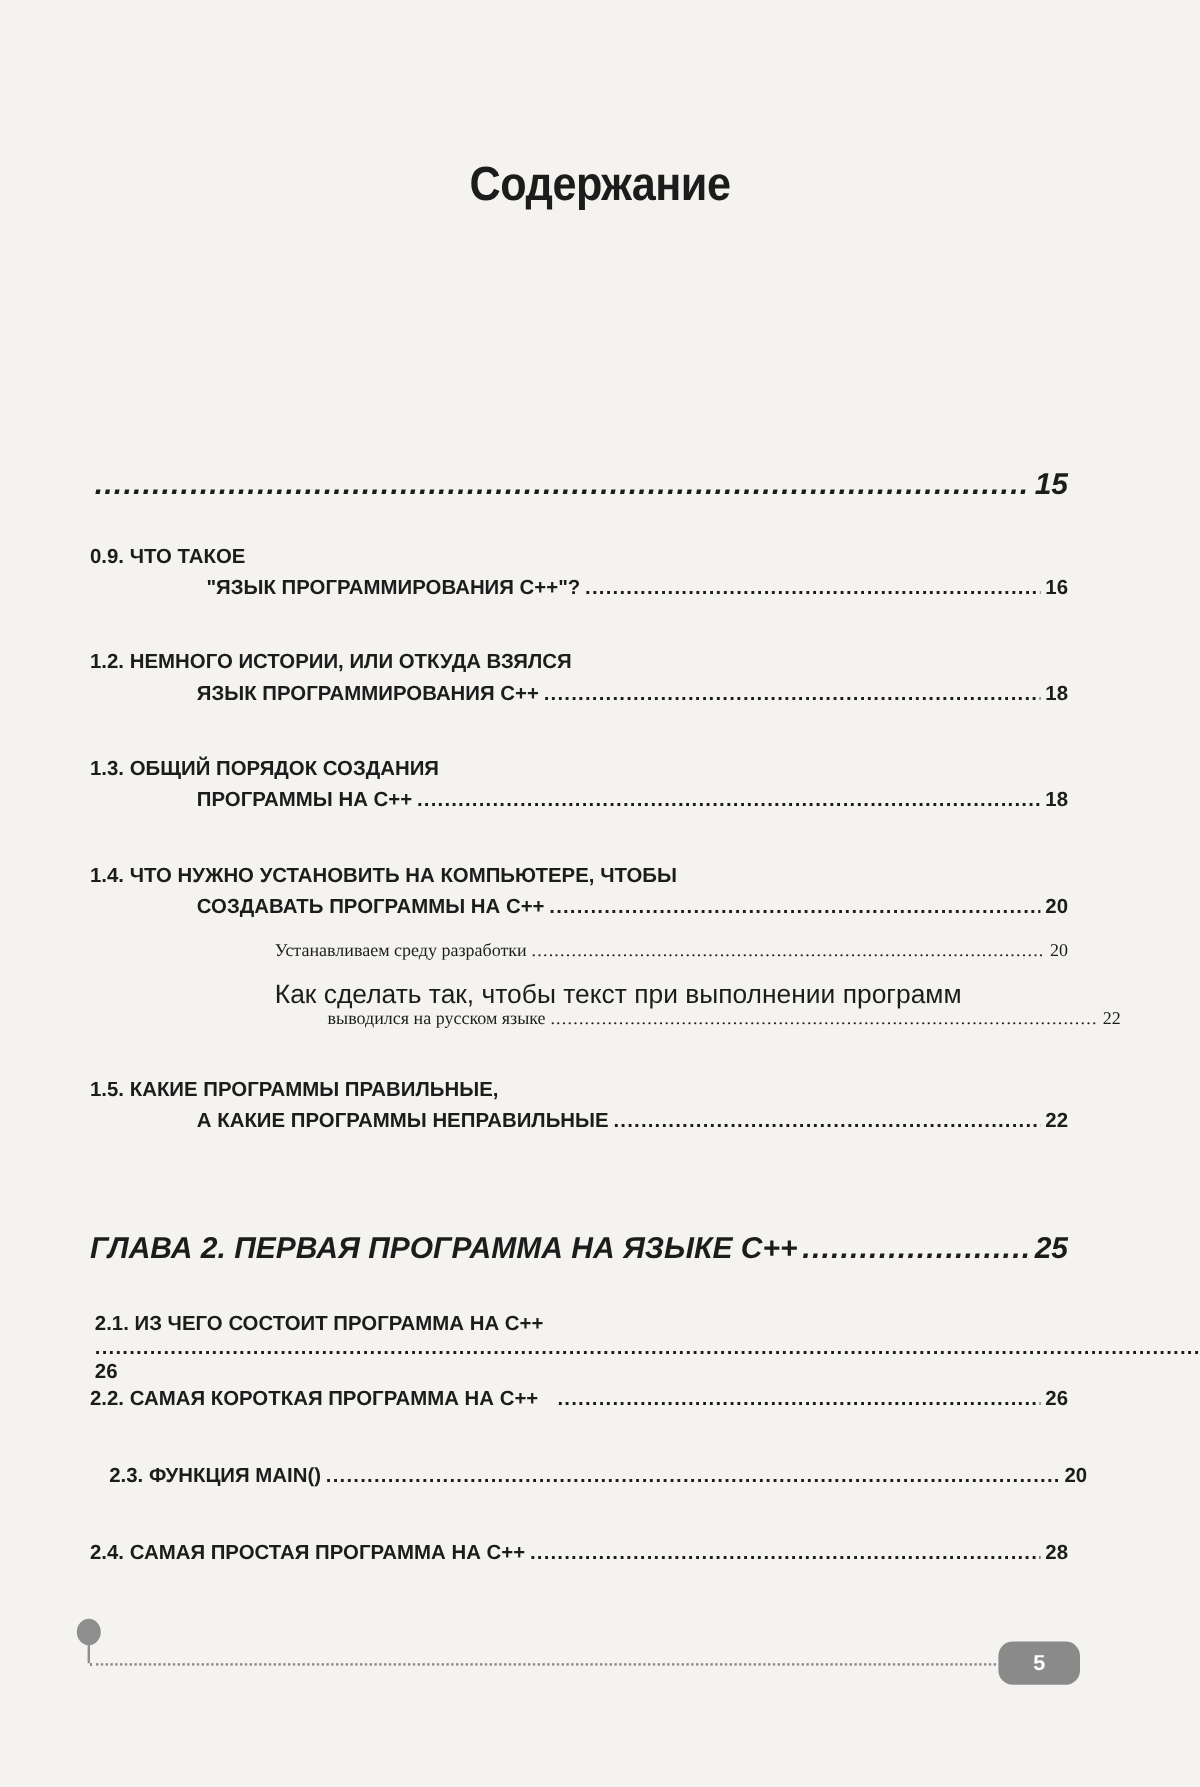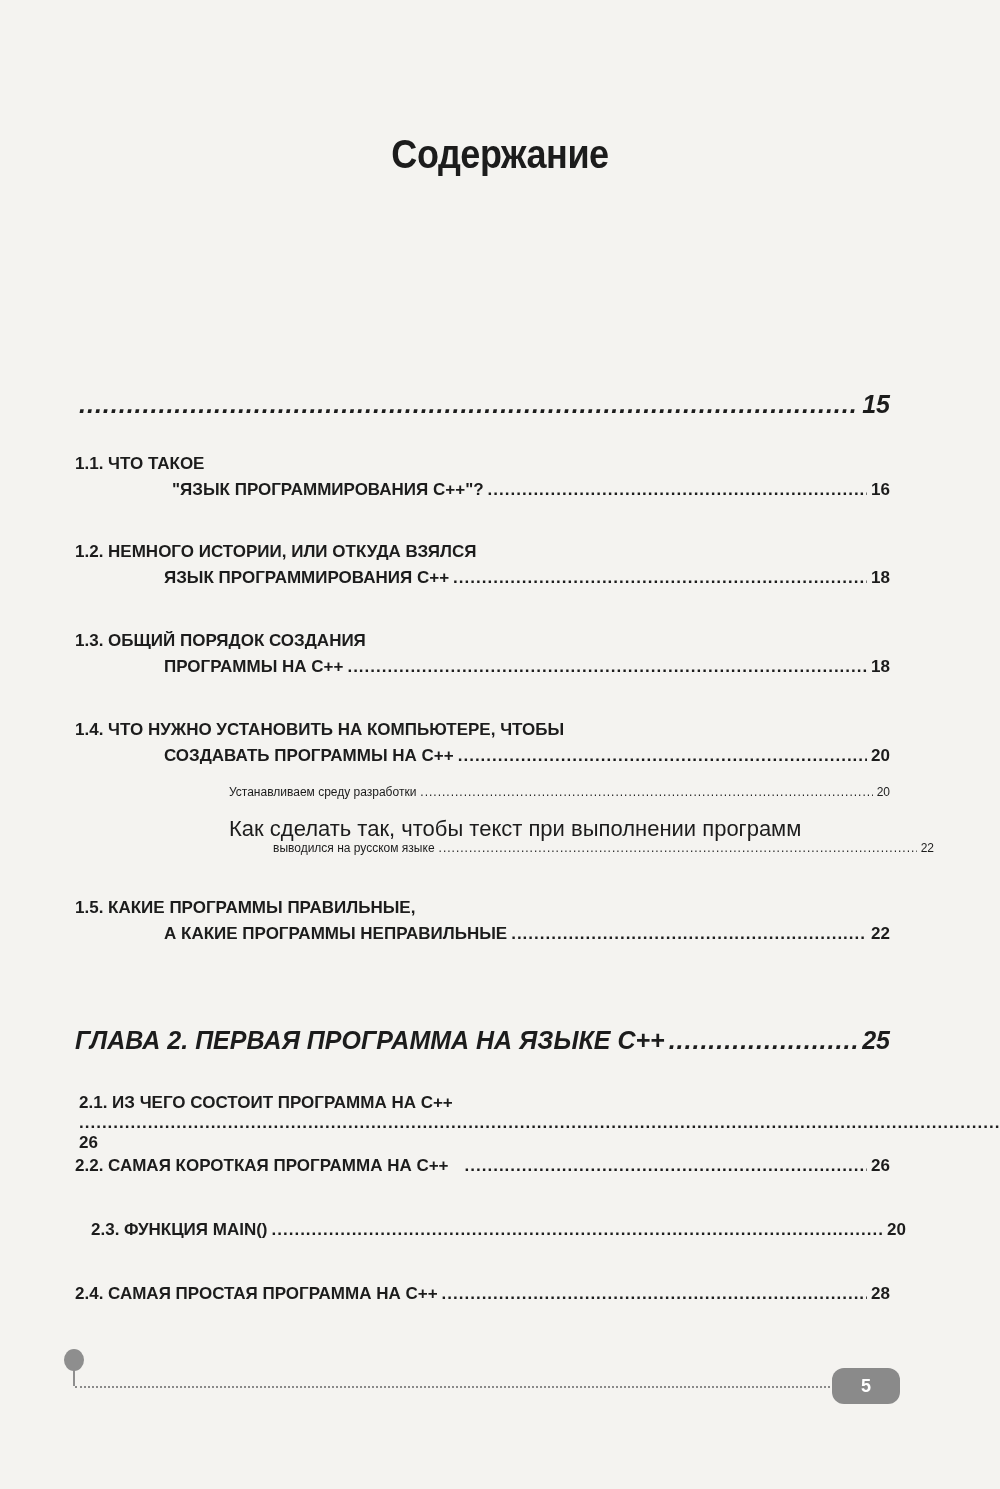--- a/index.html
+++ b/index.html
@@ -8,39 +8,39 @@
   .title{position:absolute;left:0;width:1000px;top:132px;text-align:center;
          font-size:40px;font-weight:bold;letter-spacing:-0.5px;transform:scaleX(0.9);}
   .row{position:absolute;display:flex;align-items:baseline;white-space:nowrap;}
   .row .lbl{flex:0 0 auto;}
   .row .dots{flex:1 1 auto;overflow:hidden;margin:0 4px;letter-spacing:1px;}
   .row .dots::after{content:"..............................................................................................................................................................................................................";}
   .row .pg{flex:0 0 auto;}
   .ch{left:75px;width:815px;font-size:25px;font-weight:bold;font-style:italic;}
   .sec{font-size:17px;font-weight:bold;}
   .plain{position:absolute;font-size:17px;font-weight:bold;white-space:nowrap;}
-  .sub{font-size:12px;font-weight:normal;}
+  .sub{font-size:15px;font-weight:normal;font-family:Liberation Serif, serif;}
   .subplain{position:absolute;font-size:22px;white-space:nowrap;}
   .footer-line{position:absolute;left:75px;top:1386px;width:755px;border-top:2px dotted #8a8a8a;}
   .bullet{position:absolute;left:64px;top:1349px;width:20px;height:22px;border-radius:50%;background:#8e8e8e;}
   .bullet-stem{position:absolute;left:73px;top:1370px;width:2px;height:16px;background:#8e8e8e;}
   .pagebadge{position:absolute;left:832px;top:1368px;width:68px;height:36px;border-radius:12px;background:#8a8a8a;
              color:#fff;font-weight:bold;font-size:18px;text-align:center;line-height:36px;}
 </style>
 </head>
 <body>
 
 <div class="title">Содержание</div>
 
 <div class="row ch" style="top:390px;">
   <span class="dots"></span>
   <span class="pg">15</span>
 </div>
 
-<div class="plain" style="left:75px;top:454px;">1.1. ЧТО ТАКОЕ</div>
+<div class="plain" style="left:75px;top:454px;">0.9. ЧТО ТАКОЕ</div>
 <div class="row sec" style="left:172px;width:718px;top:480px;">
   <span class="lbl">"ЯЗЫК ПРОГРАММИРОВАНИЯ С++"?</span>
   <span class="dots"></span>
   <span class="pg">16</span>
 </div>
 
 <div class="plain" style="left:75px;top:542px;">1.2. НЕМНОГО ИСТОРИИ, ИЛИ ОТКУДА ВЗЯЛСЯ</div>
 <div class="row sec" style="left:164px;width:726px;top:568px;">
   <span class="lbl">ЯЗЫК ПРОГРАММИРОВАНИЯ С++</span>
   <span class="dots"></span>

